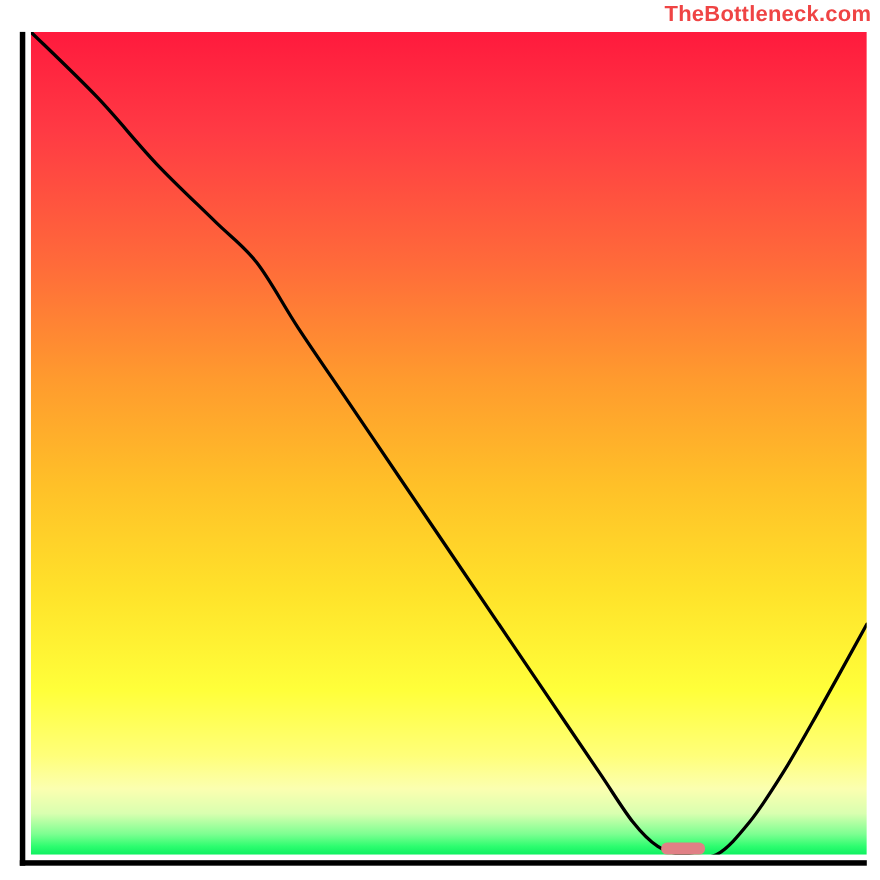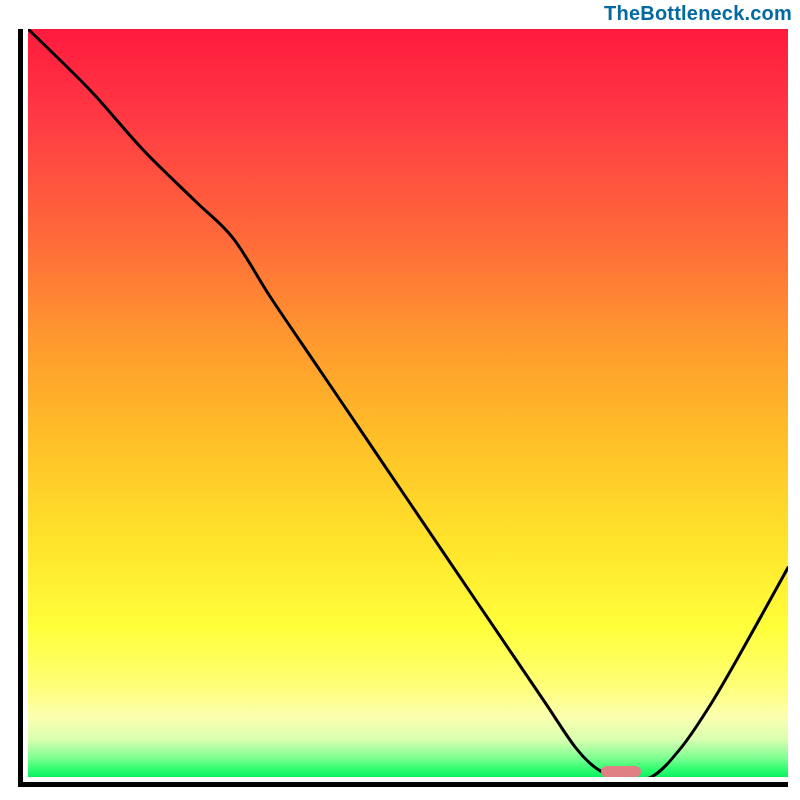--- a/index.html
+++ b/index.html
@@ -11,21 +11,21 @@
     font-family: Arial, Helvetica, sans-serif;
     position: relative;
     overflow: hidden;
   }
   .watermark {
     position: absolute;
     top: 2px;
     right: 8px;
     font-size: 20px;
     font-weight: 600;
-    color: #0369a1;
+    color: #ef4444;
     letter-spacing: 0.2px;
     user-select: none;
   }
   .axes {
     position: absolute;
     left: 18px;
     top: 29px;
     width: 770px;
     height: 758px;
     border-left: 5px solid #000;

